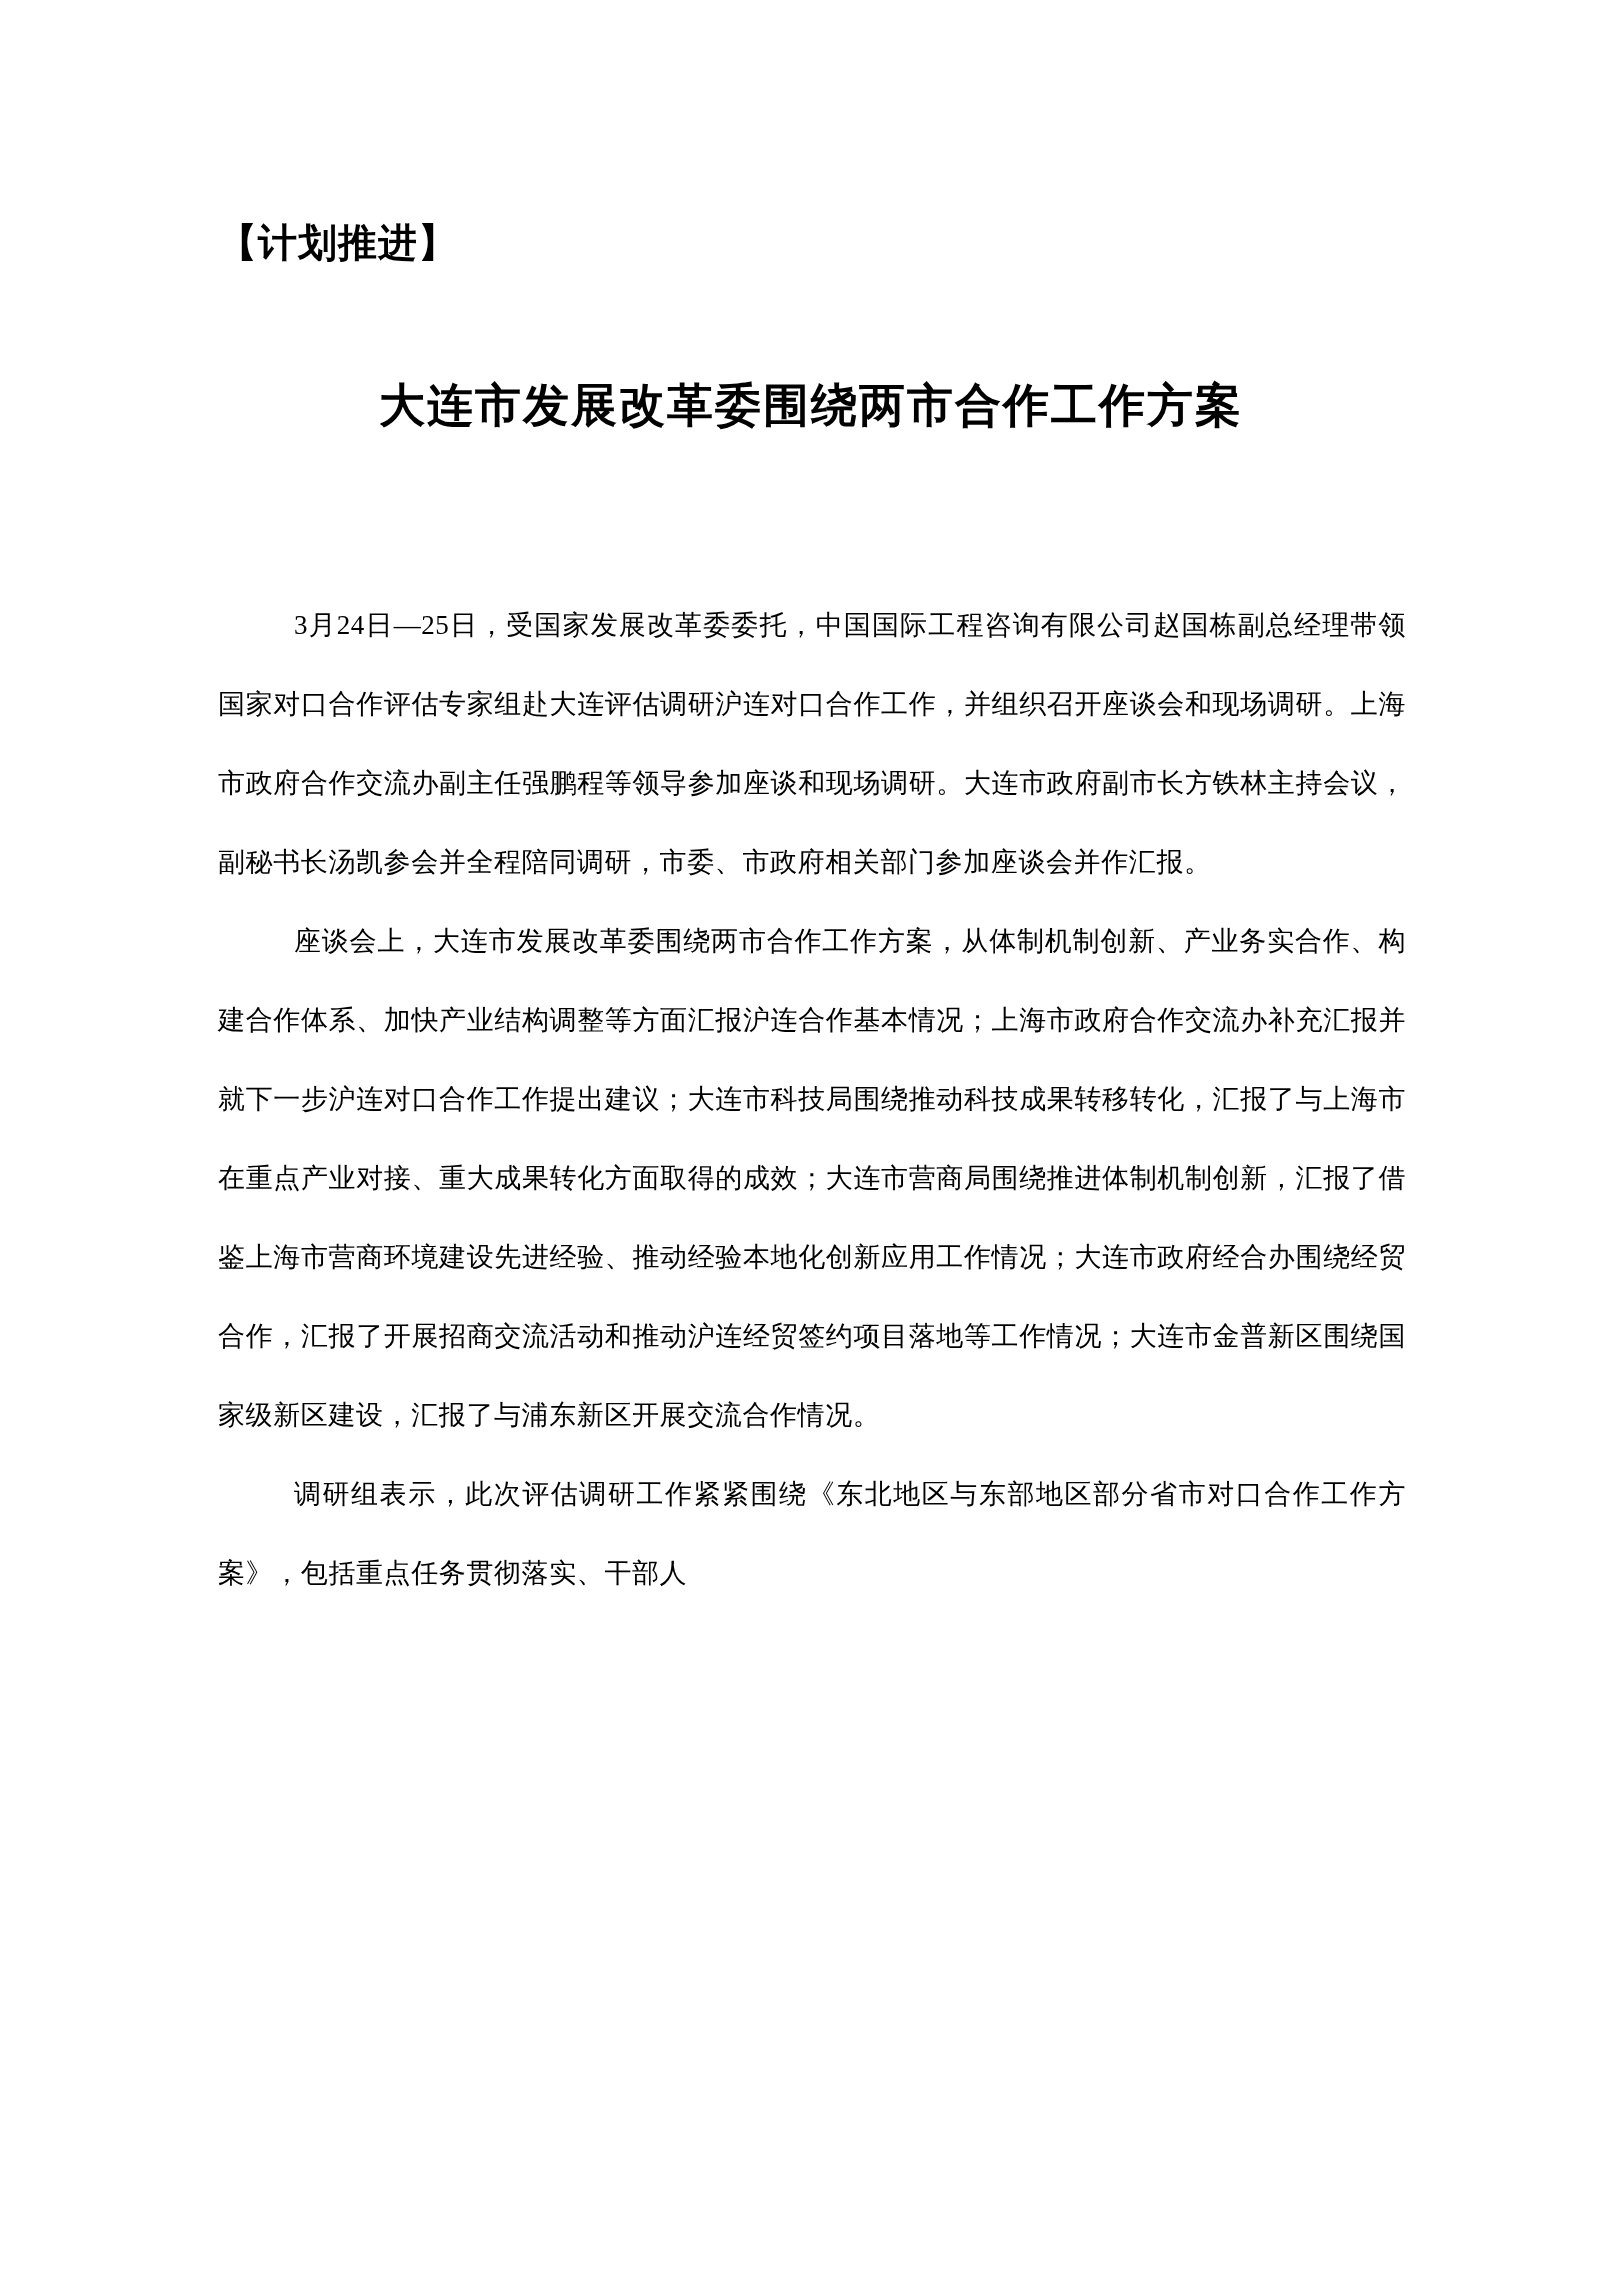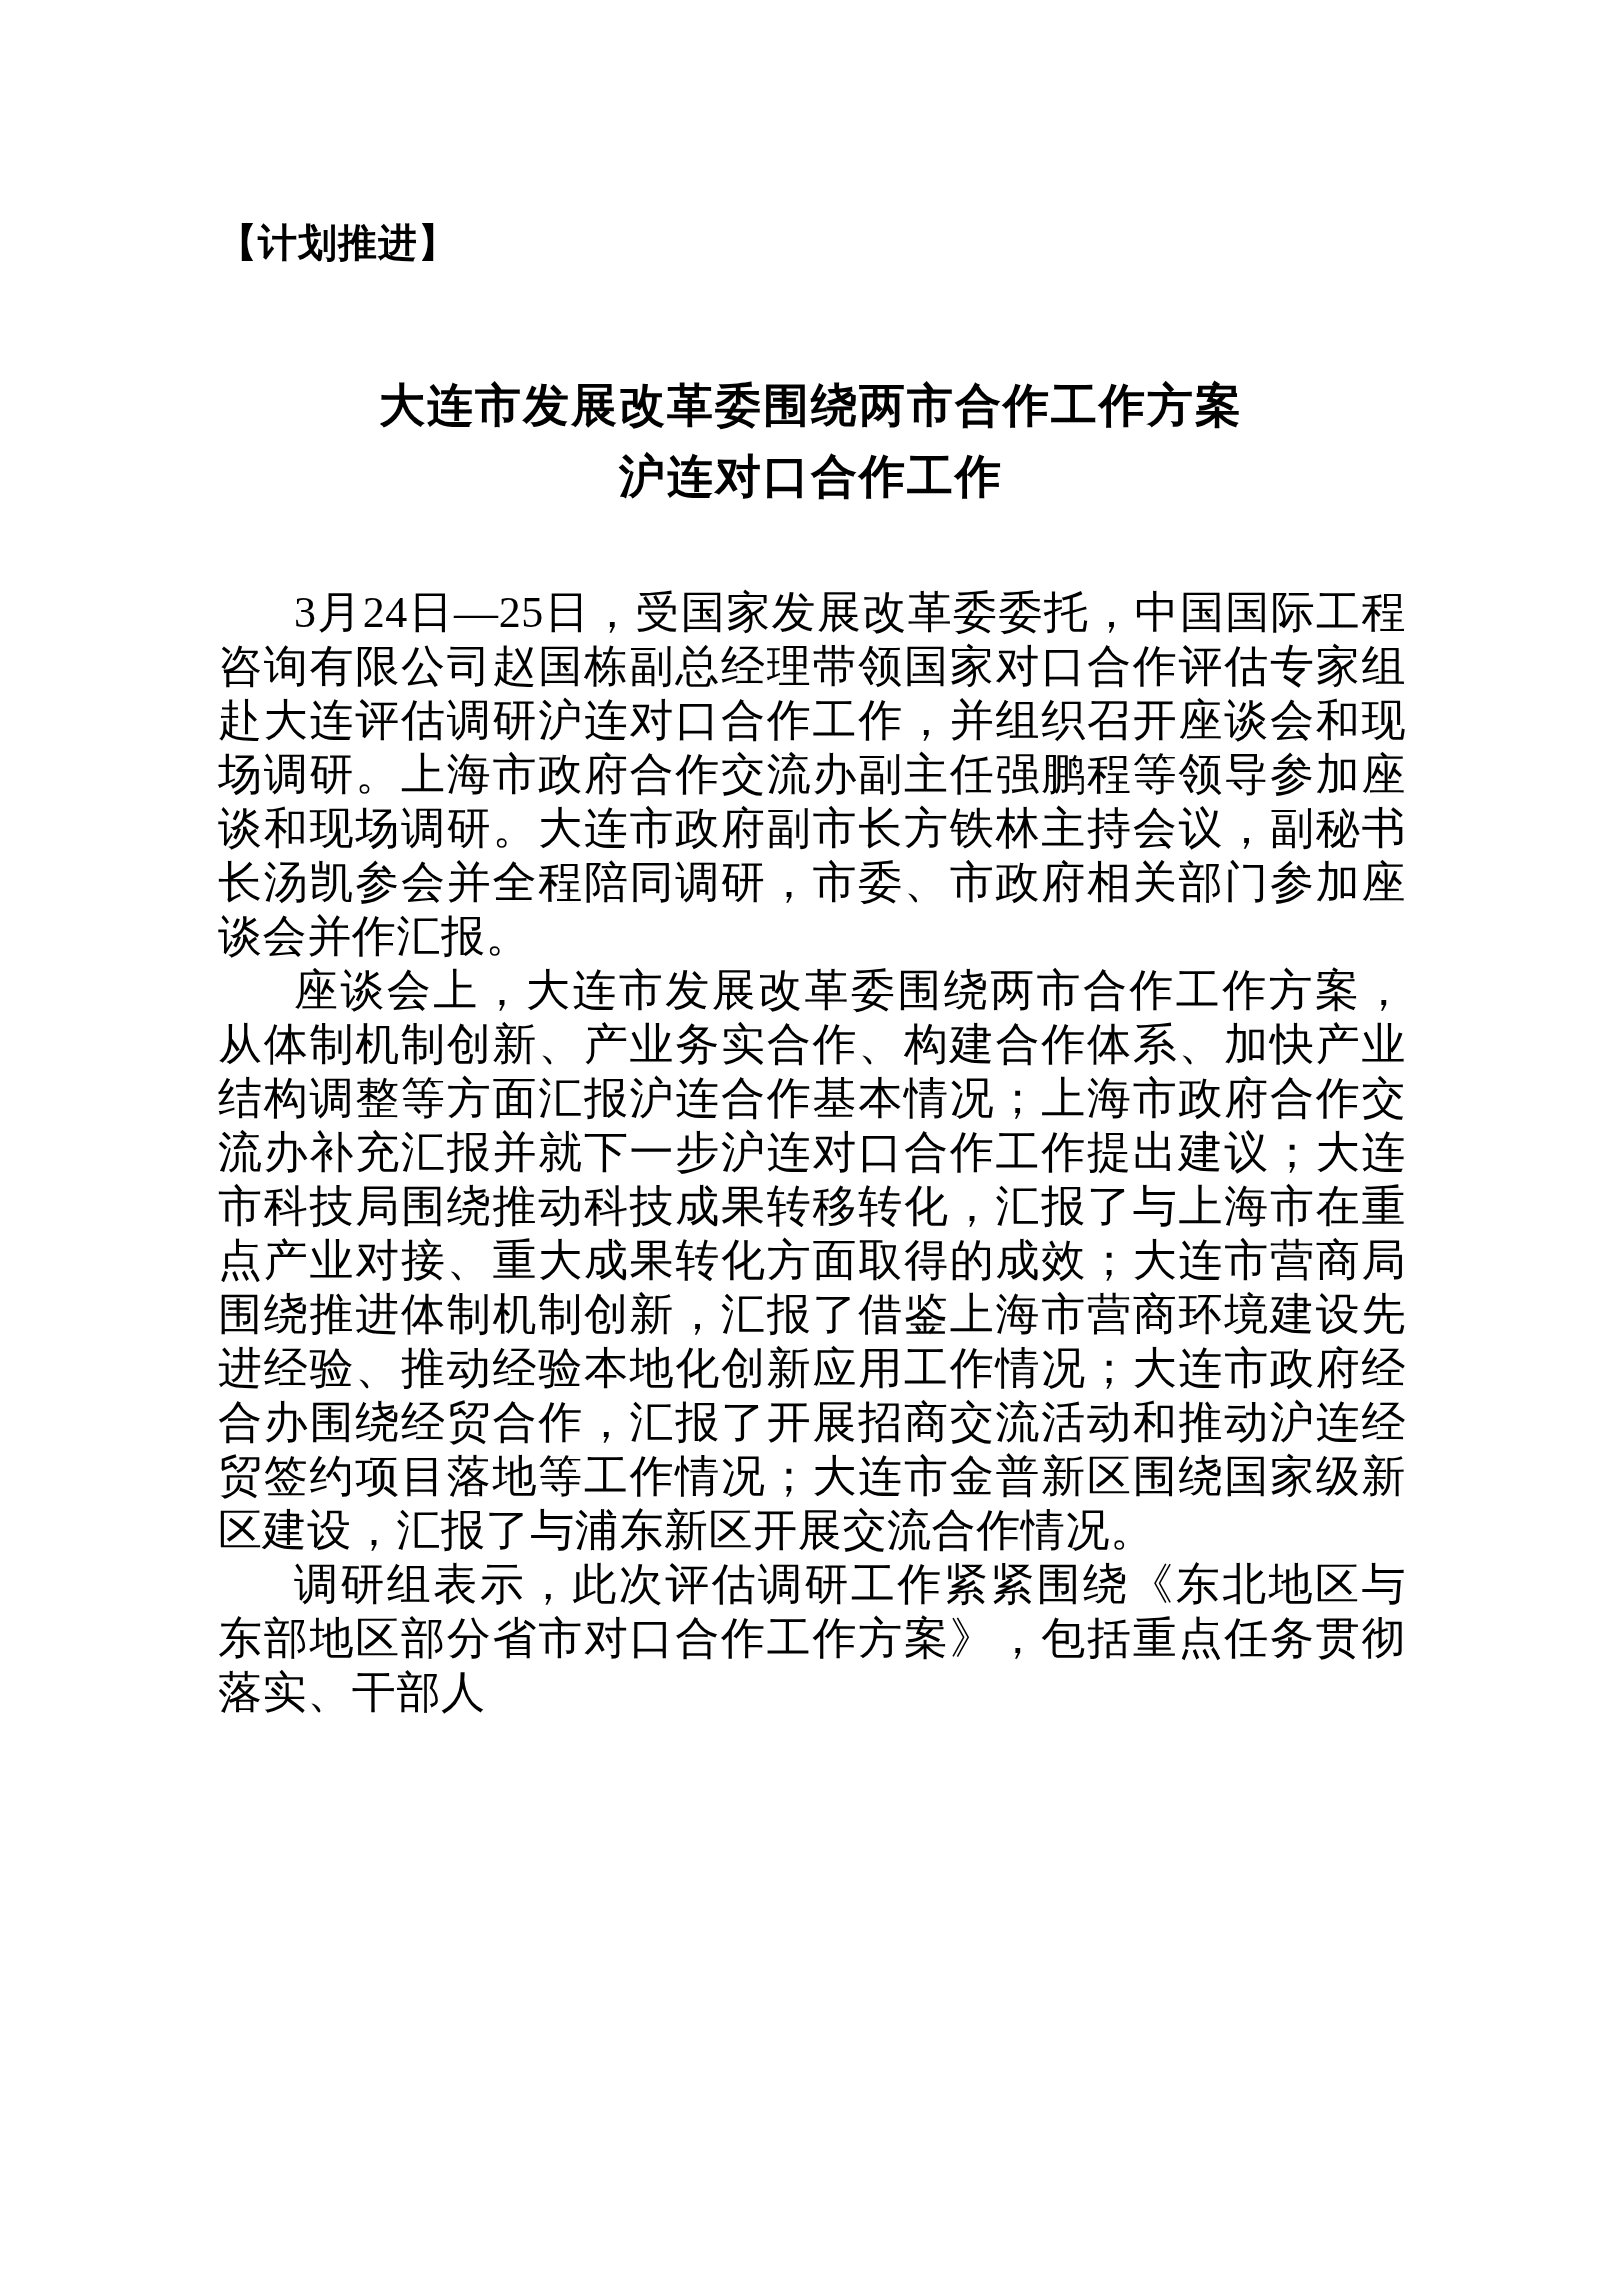--- a/index.html
+++ b/index.html
@@ -56,22 +56,22 @@
   
   .body-wrap {
     position: absolute;
     left: 218px;
     top: 586px;
     width: 1188px;
   }
 
   .para {
     font-family: "Liberation Serif", "DejaVu Serif", serif;
-    font-size: 44px;
-    line-height: 54px;
+    font-size: 27px;
+    line-height: 79px;
     color: #000000;
     text-align: justify;
     text-justify: inter-character;
     text-indent: 76px;
     margin: 0 0 0 0;
     letter-spacing: 0.6px;
     word-break: break-all;
   }
 
   
@@ -95,21 +95,20 @@
 </style>
 </head>
 <body>
 
 <div class="page">
 
   <div class="section-header">【计划推进】</div>
 
   <div class="doc-title">
     <span class="title-line">大连市发展改革委围绕两市合作工作方案</span>
-    <span class="title-line">沪连对口合作工作</span>
   </div>
 
   <div class="body-wrap">
     <p class="para">3月24日—25日，受国家发展改革委委托，中国国际工程咨询有限公司赵国栋副总经理带领国家对口合作评估专家组赴大连评估调研沪连对口合作工作，并组织召开座谈会和现场调研。上海市政府合作交流办副主任强鹏程等领导参加座谈和现场调研。大连市政府副市长方铁林主持会议，副秘书长汤凯参会并全程陪同调研，市委、市政府相关部门参加座谈会并作汇报。</p>
     <p class="para">座谈会上，大连市发展改革委围绕两市合作工作方案，从体制机制创新、产业务实合作、构建合作体系、加快产业结构调整等方面汇报沪连合作基本情况；上海市政府合作交流办补充汇报并就下一步沪连对口合作工作提出建议；大连市科技局围绕推动科技成果转移转化，汇报了与上海市在重点产业对接、重大成果转化方面取得的成效；大连市营商局围绕推进体制机制创新，汇报了借鉴上海市营商环境建设先进经验、推动经验本地化创新应用工作情况；大连市政府经合办围绕经贸合作，汇报了开展招商交流活动和推动沪连经贸签约项目落地等工作情况；大连市金普新区围绕国家级新区建设，汇报了与浦东新区开展交流合作情况。</p>
     <p class="para cut">调研组表示，此次评估调研工作紧紧围绕《东北地区与东部地区部分省市对口合作工作方案》，包括重点任务贯彻落实、干部人</p>
   </div>
 
   <div class="page-number">— 2 —</div>
 

